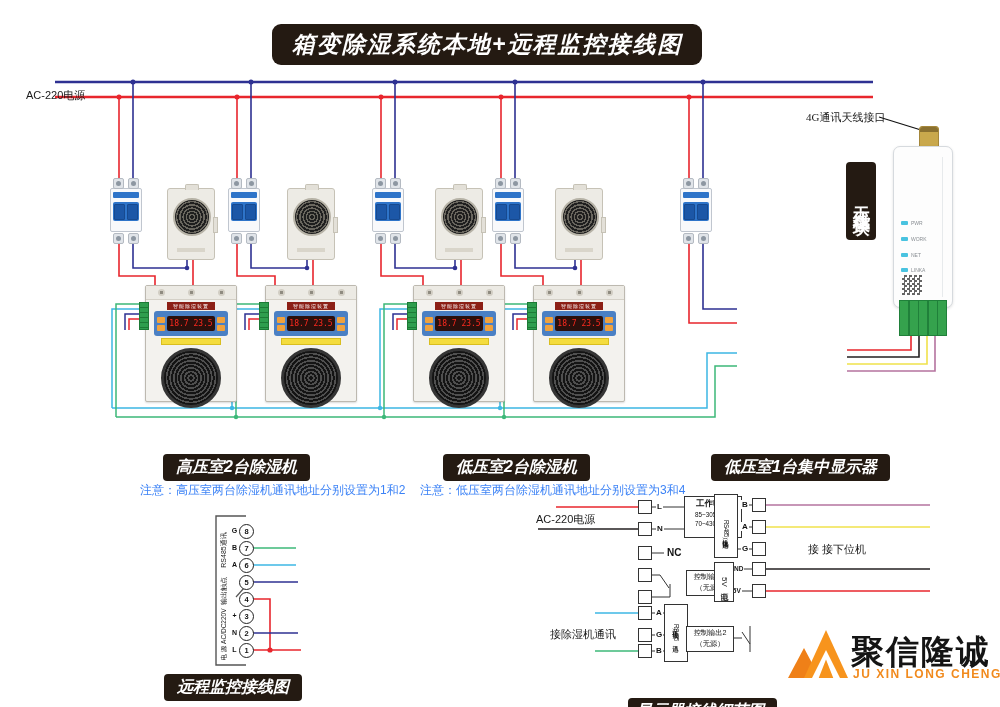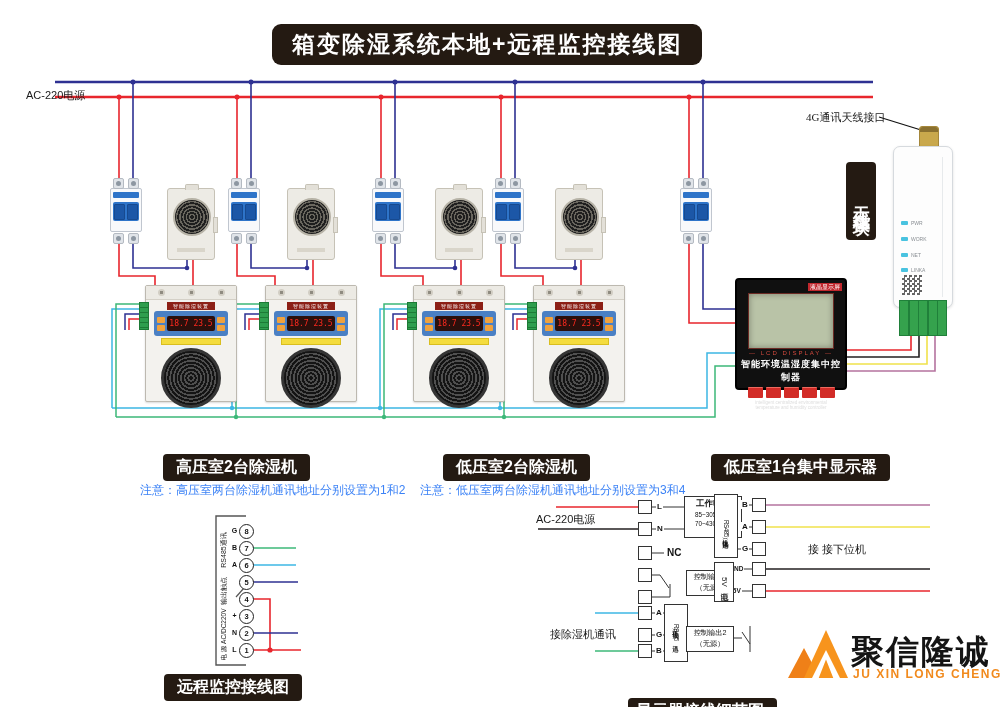--- a/index.html
+++ b/index.html
@@ -1,20 +1,20 @@
 <!DOCTYPE html>
 <html><head>
 <meta charset="utf-8">
 <style>
   html,body{margin:0;padding:0;background:#fff;font-family:"Liberation Sans","DejaVu Sans",sans-serif;}
   #canvas{position:relative;width:1000px;height:707px;background:#fff;overflow:hidden;border-bottom:2px solid #ececec;}
   svg{position:absolute;left:0;top:0;}
 
   
-  .darkbox{position:absolute;background:#241a12;color:#fff;font-weight:bold;border-radius:7px;white-space:nowrap;}
+  .darkbox{position:absolute;background:#241a12;color:#fff;font-weight:bold;border-radius:7px;white-space:nowrap;font-style:italic;}
   .titlebox{left:272px;top:24px;font-size:23px;letter-spacing:2px;padding:5px 20px;border-radius:9px;}
   .secbox{font-size:16px;padding:3px 13px;border-radius:4px;}
   .note{position:absolute;color:#3b82f6;font-size:12px;font-weight:normal;white-space:nowrap;}
   .plain{position:absolute;color:#1a1a1a;font-size:11px;white-space:nowrap;}
 
   
   .breaker{position:absolute;top:178px;width:32px;height:64px;}
   .b-caps{display:flex;justify-content:space-between;padding:0 3px;height:9px;}
   .b-caps i{width:9px;height:9px;background:#e0e4e9;border:1px solid #b4bac2;border-radius:2px;position:relative;}
   .b-caps i::after{content:"";position:absolute;inset:2px;border-radius:50%;background:#8d97a2;}
@@ -376,34 +376,20 @@
         <span class="u-btns">
           <i></i>
           <i></i>
         </span>
       </div>
     <div class="u-warn"></div>
       <div class="u-grille"></div>
       <div class="u-term"></div>
   </div>
 
-  <div class="ctrl">
-    <div class="c-corner">液晶显示屏</div>
-    <div class="c-screen"></div>
-    <div class="c-lcd">— LCD DISPLAY —</div>
-    <div class="c-name">智能环境温湿度集中控制器</div>
-    <div class="c-btns">
-        <i></i>
-        <i></i>
-        <i></i>
-        <i></i>
-        <i></i>
-      </div>
-    <div class="c-en">intelligent centralized environmental temperature and humidity controller</div>
-  </div>
 
   <div class="antenna"></div>
   <div class="module">
     <div class="m-led" style="top:74px;"></div>
       <div class="m-ledlbl" style="top:74px;">PWR</div>
     <div class="m-led" style="top:90px;"></div>
       <div class="m-ledlbl" style="top:90px;">WORK</div>
     <div class="m-led" style="top:106px;"></div>
       <div class="m-ledlbl" style="top:106px;">NET</div>
     <div class="m-led" style="top:121px;"></div>

